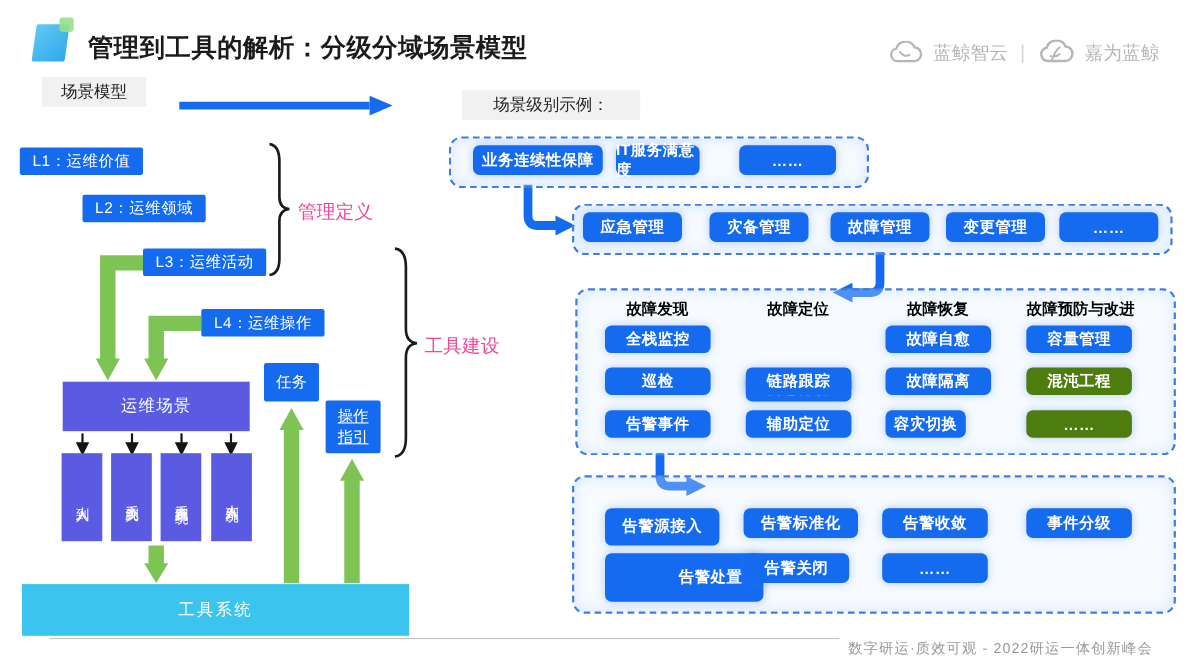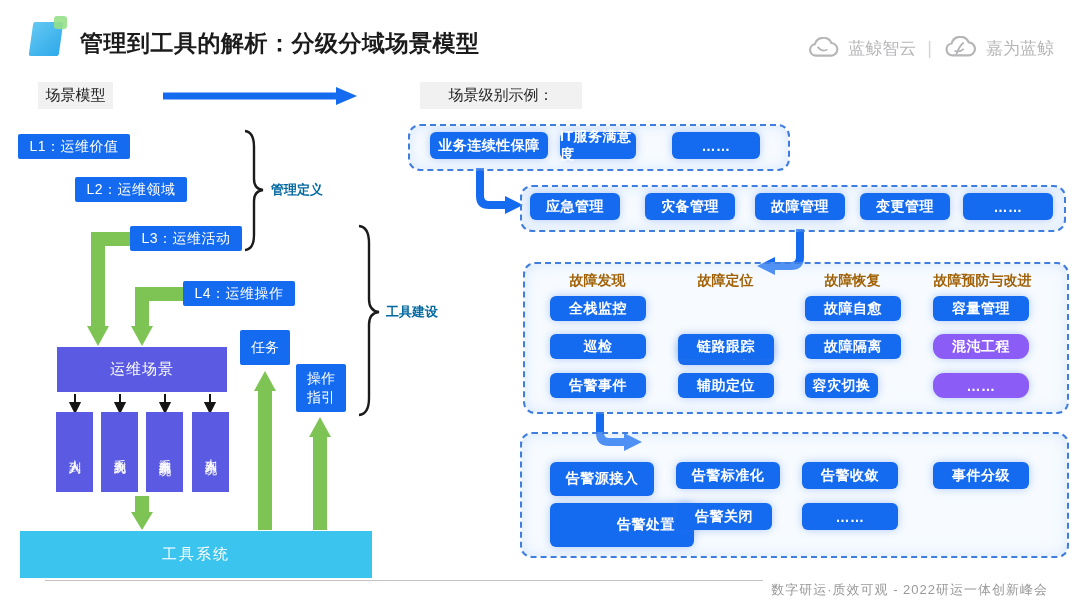--- a/index.html
+++ b/index.html
@@ -7,29 +7,29 @@
   .slide{position:relative;width:1080px;height:608px;background:#fff;overflow:hidden;}
   .abs{position:absolute;}
   .overlay{position:absolute;left:0;top:0;pointer-events:none;}
   .title{font-size:23px;font-weight:800;color:#1b1b1b;letter-spacing:.5px;}
   .logo-icon{width:30px;height:34px;background:linear-gradient(135deg,#63c8f2,#2ea9ea);transform:skew(-8deg,0deg);border-radius:2px;}
   .logo-green{width:13px;height:13px;background:#96e089;border-radius:3px;opacity:.9;}
   .brandbar{display:flex;align-items:center;gap:9px;color:#b6b6b9;font-size:17px;font-weight:500;}
   .brand-div{color:#d4d4d6;font-size:18px;padding:0 2px;}
   .graylabel{background:#f1f1f1;color:#222;font-size:15px;display:flex;align-items:center;justify-content:center;}
   .lbox{background:#156bf0;color:#fff;border-radius:2px;font-size:14px;display:flex;align-items:center;justify-content:center;letter-spacing:.5px;}
-  .bracelabel{font-size:13px;font-weight:700;color:#0369a1;}
+  .bracelabel{font-size:17px;font-weight:400;color:#ec4899;}
   .purplebox{background:#5a5ae2;color:#fff;display:flex;align-items:center;justify-content:center;font-size:15px;letter-spacing:1px;}
   .vbox{background:#5a5ae2;color:#fff;display:flex;align-items:center;justify-content:center;font-size:12px;writing-mode:vertical-rl;text-orientation:upright;letter-spacing:1px;}
   .bluebox{background:#156bf0;color:#fff;display:flex;align-items:center;justify-content:center;font-size:14px;border-radius:2px;text-align:center;line-height:1.35;}
   .cyanbox{background:#3ac4ee;color:#fff;display:flex;align-items:center;justify-content:center;font-size:15px;letter-spacing:2px;}
   .dashed{border:2px dashed #3f7de0;border-radius:12px;background:rgba(225,239,255,.28);box-shadow:0 0 14px rgba(120,170,240,.25) inset;}
   .btn{display:flex;align-items:center;justify-content:center;color:#fff;font-size:14px;font-weight:700;border-radius:6px;background:#156bf0;box-shadow:0 0 9px rgba(60,120,230,.38);letter-spacing:.5px;}
-  .btn.gray{background:#8b5cf6;border-radius:11px;}
-  .colhead{font-size:14px;font-weight:600;color:#a16207;display:flex;align-items:center;justify-content:center;}
+  .btn.gray{background:#4d7c0f;}
+  .colhead{font-size:14px;font-weight:600;color:#000000;display:flex;align-items:center;justify-content:center;}
   .footer-line{background:#c3c3c3;height:1px;}
   .footer-text{color:#999;font-size:13px;letter-spacing:1px;}
 </style>
 </head>
 <body>
 
 <div class="slide">
 
   <svg class="overlay" width="1080" height="608" viewBox="0 0 1080 608">
 
@@ -104,39 +104,39 @@
     </svg>
     <span>蓝鲸智云</span>
     <span class="brand-div">|</span>
     <svg width="34" height="24" viewBox="0 0 36 26">
       <path d="M10 21 a6.5 6.5 0 0 1 -1.2 -12.9 A10 10 0 0 1 27.5 6.8 a6.3 6.3 0 0 1 -0.8 14.2 z" stroke="#b6b6b9" stroke-width="2.4" fill="none"></path>
       <path d="M14 20 q3 -9 8 -13 M12 16 q6 2 10 -2" stroke="#b6b6b9" stroke-width="2" fill="none"></path>
     </svg>
     <span>嘉为蓝鲸</span>
   </div>
 
-  <div class="abs graylabel" style="left:38px;top:82px;width:75px;height:27px;font-family:Liberation Serif, serif;">场景模型</div>
+  <div class="abs graylabel" style="left:38px;top:70px;width:95px;height:27px;font-family:Liberation Serif, serif;">场景模型</div>
   <div class="abs graylabel" style="left:420px;top:82px;width:162px;height:27px;">场景级别示例：</div>
 
   <div class="abs lbox" style="left:18px;top:134px;width:112px;height:25px;">L1：运维价值</div>
   <div class="abs lbox" style="left:75px;top:177px;width:112px;height:25px;">L2：运维领域</div>
   <div class="abs lbox" style="left:130px;top:226px;width:112px;height:25px;">L3：运维活动</div>
   <div class="abs lbox" style="left:183px;top:281px;width:112px;height:25px;">L4：运维操作</div>
 
   <div class="abs bracelabel" style="left:271px;top:181px;">管理定义</div>
   <div class="abs bracelabel" style="left:386px;top:303px;">工具建设</div>
 
   <div class="abs purplebox" style="left:57px;top:347px;width:170px;height:45px;">运维场景</div>
   <div class="abs vbox" style="left:56px;top:412px;width:37px;height:80px;">人到人</div>
   <div class="abs vbox" style="left:101px;top:412px;width:37px;height:80px;">系统到人</div>
   <div class="abs vbox" style="left:146px;top:412px;width:37px;height:80px;">系统到系统</div>
   <div class="abs vbox" style="left:192px;top:412px;width:37px;height:80px;">人到系统</div>
 
   <div class="abs bluebox" style="left:240px;top:330px;width:50px;height:35px;">任务</div>
-  <div class="abs bluebox" style="left:296px;top:364px;width:50px;height:48px;writing-mode:vertical-rl;text-orientation:upright;writing-mode:horizontal-tb;white-space:pre-line;padding:0 0;box-sizing:border-box;">操作
+  <div class="abs bluebox" style="left:296px;top:364px;width:50px;height:48px;writing-mode:vertical-rl;text-orientation:upright;writing-mode:horizontal-tb;white-space:pre-line;padding:0 0;box-sizing:border-box;text-decoration:underline;">操作
 指引</div>
 
   <div class="abs cyanbox" style="left:20px;top:531px;width:352px;height:47px;">工具系统</div>
 
   <div class="abs dashed" style="left:408px;top:124px;width:378px;height:43px;"></div>
   <div class="abs btn" style="left:430px;top:132px;width:118px;height:27px;">业务连续性保障</div>
   <div class="abs btn" style="left:560px;top:132px;width:76px;height:27px;">IT服务满意度</div>
   <div class="abs btn" style="left:672px;top:132px;width:88px;height:27px;">……</div>
 
   <div class="abs dashed" style="left:520px;top:185px;width:542px;height:43px;"></div>

